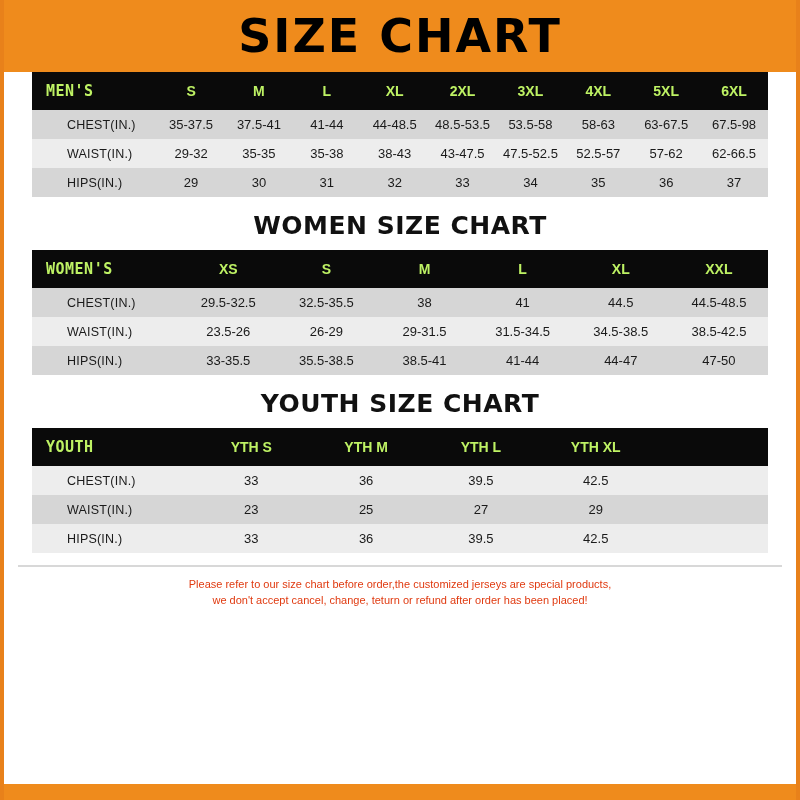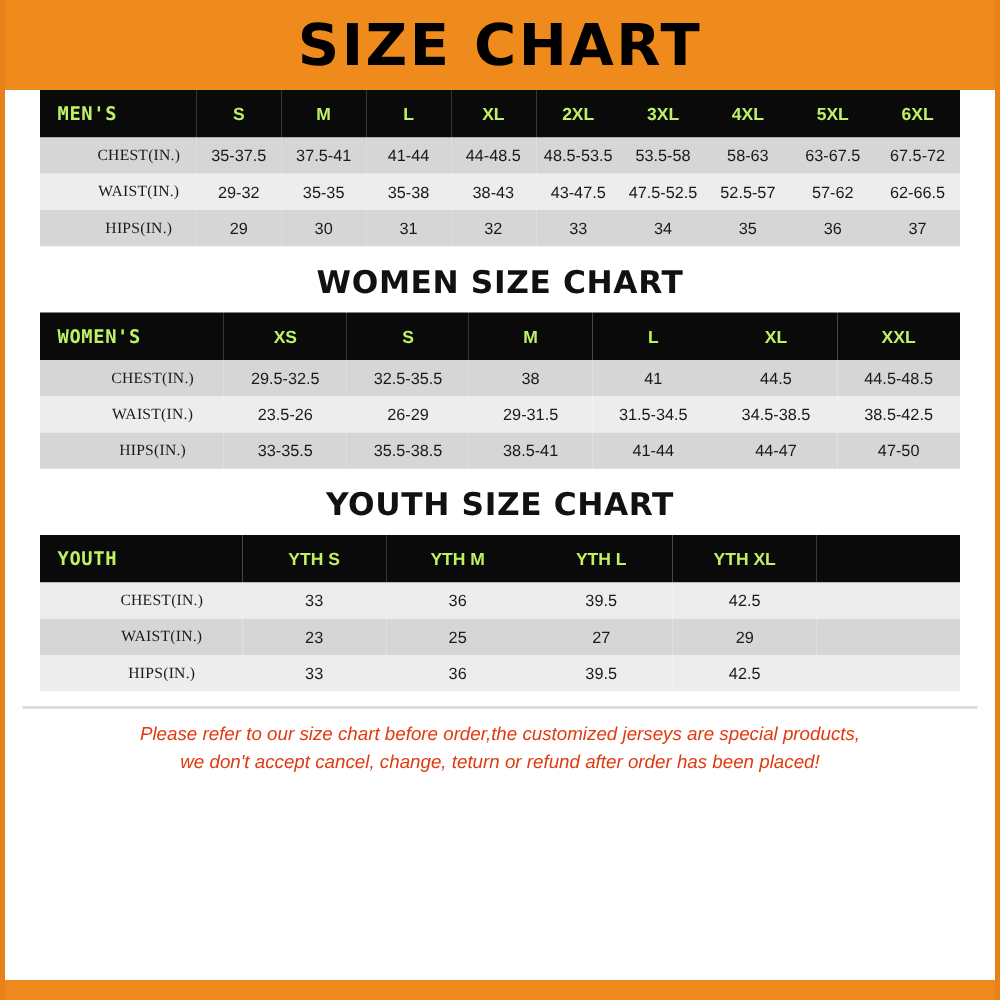--- a/index.html
+++ b/index.html
@@ -72,40 +72,39 @@
   table.size-table thead th.rowlabel {
     text-align: left;
     padding-left: 14px;
     font-family: "DejaVu Sans Mono", monospace;
     font-size: 15px;
     letter-spacing: 0.5px;
   }
   table.size-table tbody tr.odd td { background: #d6d6d6; }
   table.size-table tbody tr.even td { background: #ededed; }
   table.size-table tbody td.rowlabel {
-    font-family: Liberation Serif, serif;
+    font-family: Liberation Sans, sans-serif;
     font-size: 12.5px;
     letter-spacing: 0.2px;
-    text-align: center;
+    text-align: left;
     padding-left: 35px;
   }
   .men-col-0 { width: 17%; }
   .women-col-0 { width: 20%; }
   .youth-col-0 { width: 22%; }
 
   .footer-note {
     border-top: 2px solid #d8d8d8;
     margin: 12px 14px 0 14px;
     padding-top: 10px;
     text-align: center;
     color: #e03a10;
-    font-size: 15px;
+    font-size: 11px;
     line-height: 1.45;
     font-family: "Liberation Sans", sans-serif;
-    font-style: italic;
   }
   .footer-note div { white-space: nowrap; }
   .bottom-bar {
     position: absolute;
     left: -4px;
     right: -4px;
     bottom: 0;
     height: 16px;
     background: #ef8b1c;
   }
@@ -139,21 +138,21 @@
         <tr class="odd">
           <td class="rowlabel men-col-0">CHEST(IN.)</td>
           <td>35-37.5</td>
           <td>37.5-41</td>
           <td>41-44</td>
           <td>44-48.5</td>
           <td>48.5-53.5</td>
           <td>53.5-58</td>
           <td>58-63</td>
           <td>63-67.5</td>
-          <td>67.5-72</td>
+          <td>67.5-98</td>
         </tr>
         <tr class="even">
           <td class="rowlabel men-col-0">WAIST(IN.)</td>
           <td>29-32</td>
           <td>35-35</td>
           <td>35-38</td>
           <td>38-43</td>
           <td>43-47.5</td>
           <td>47.5-52.5</td>
           <td>52.5-57</td>

